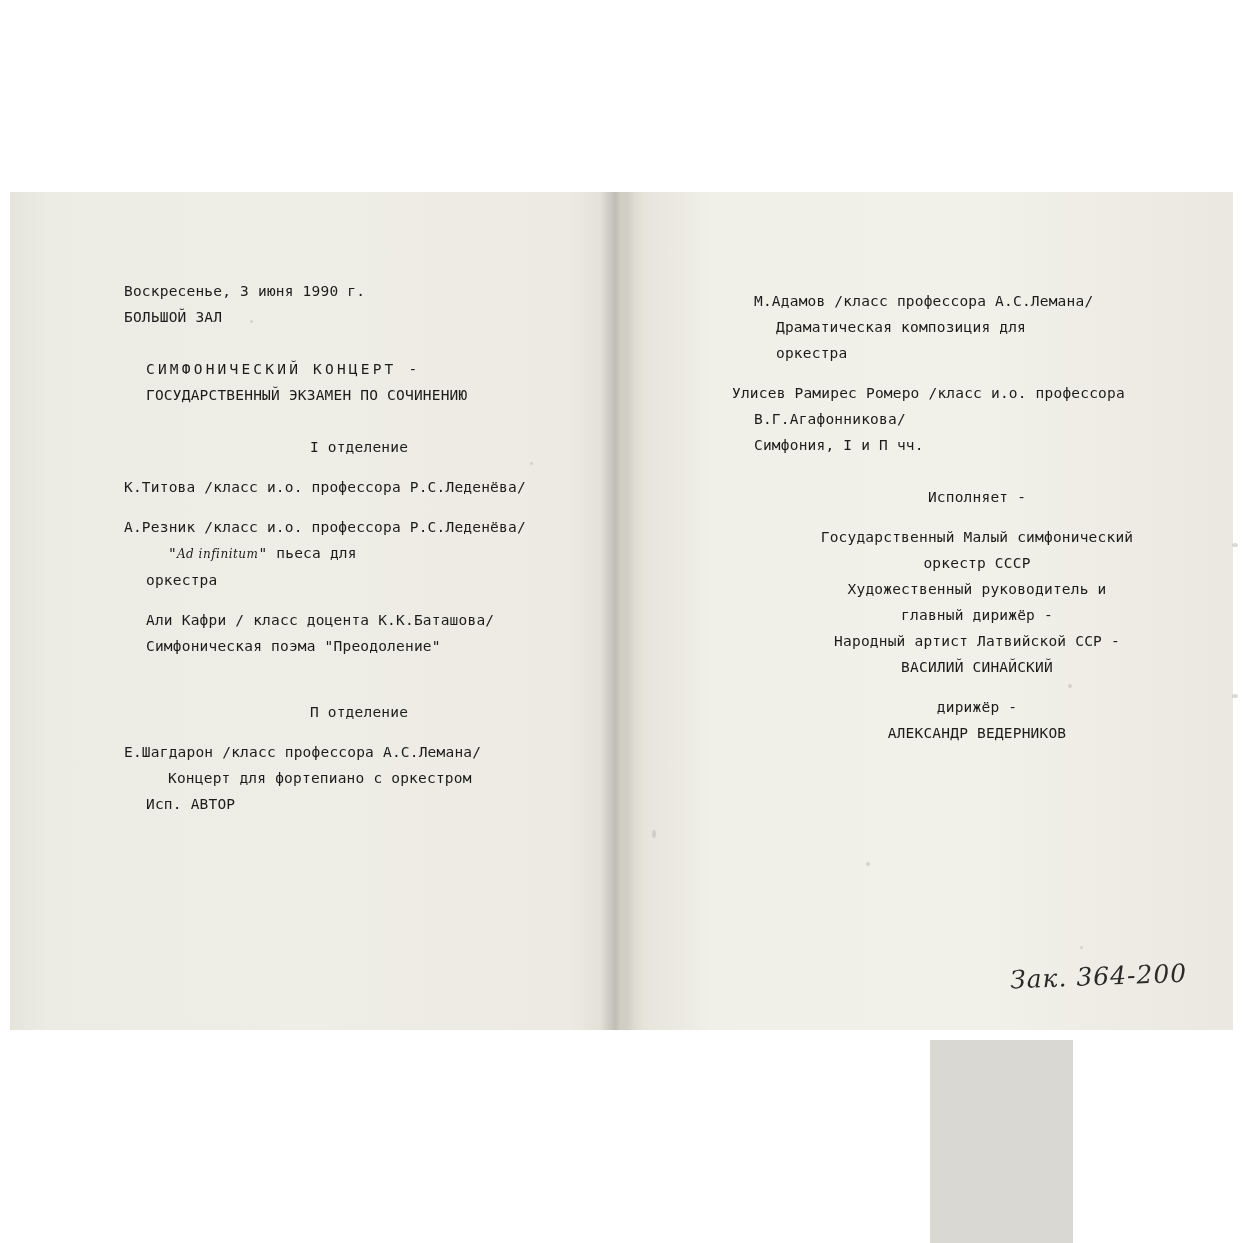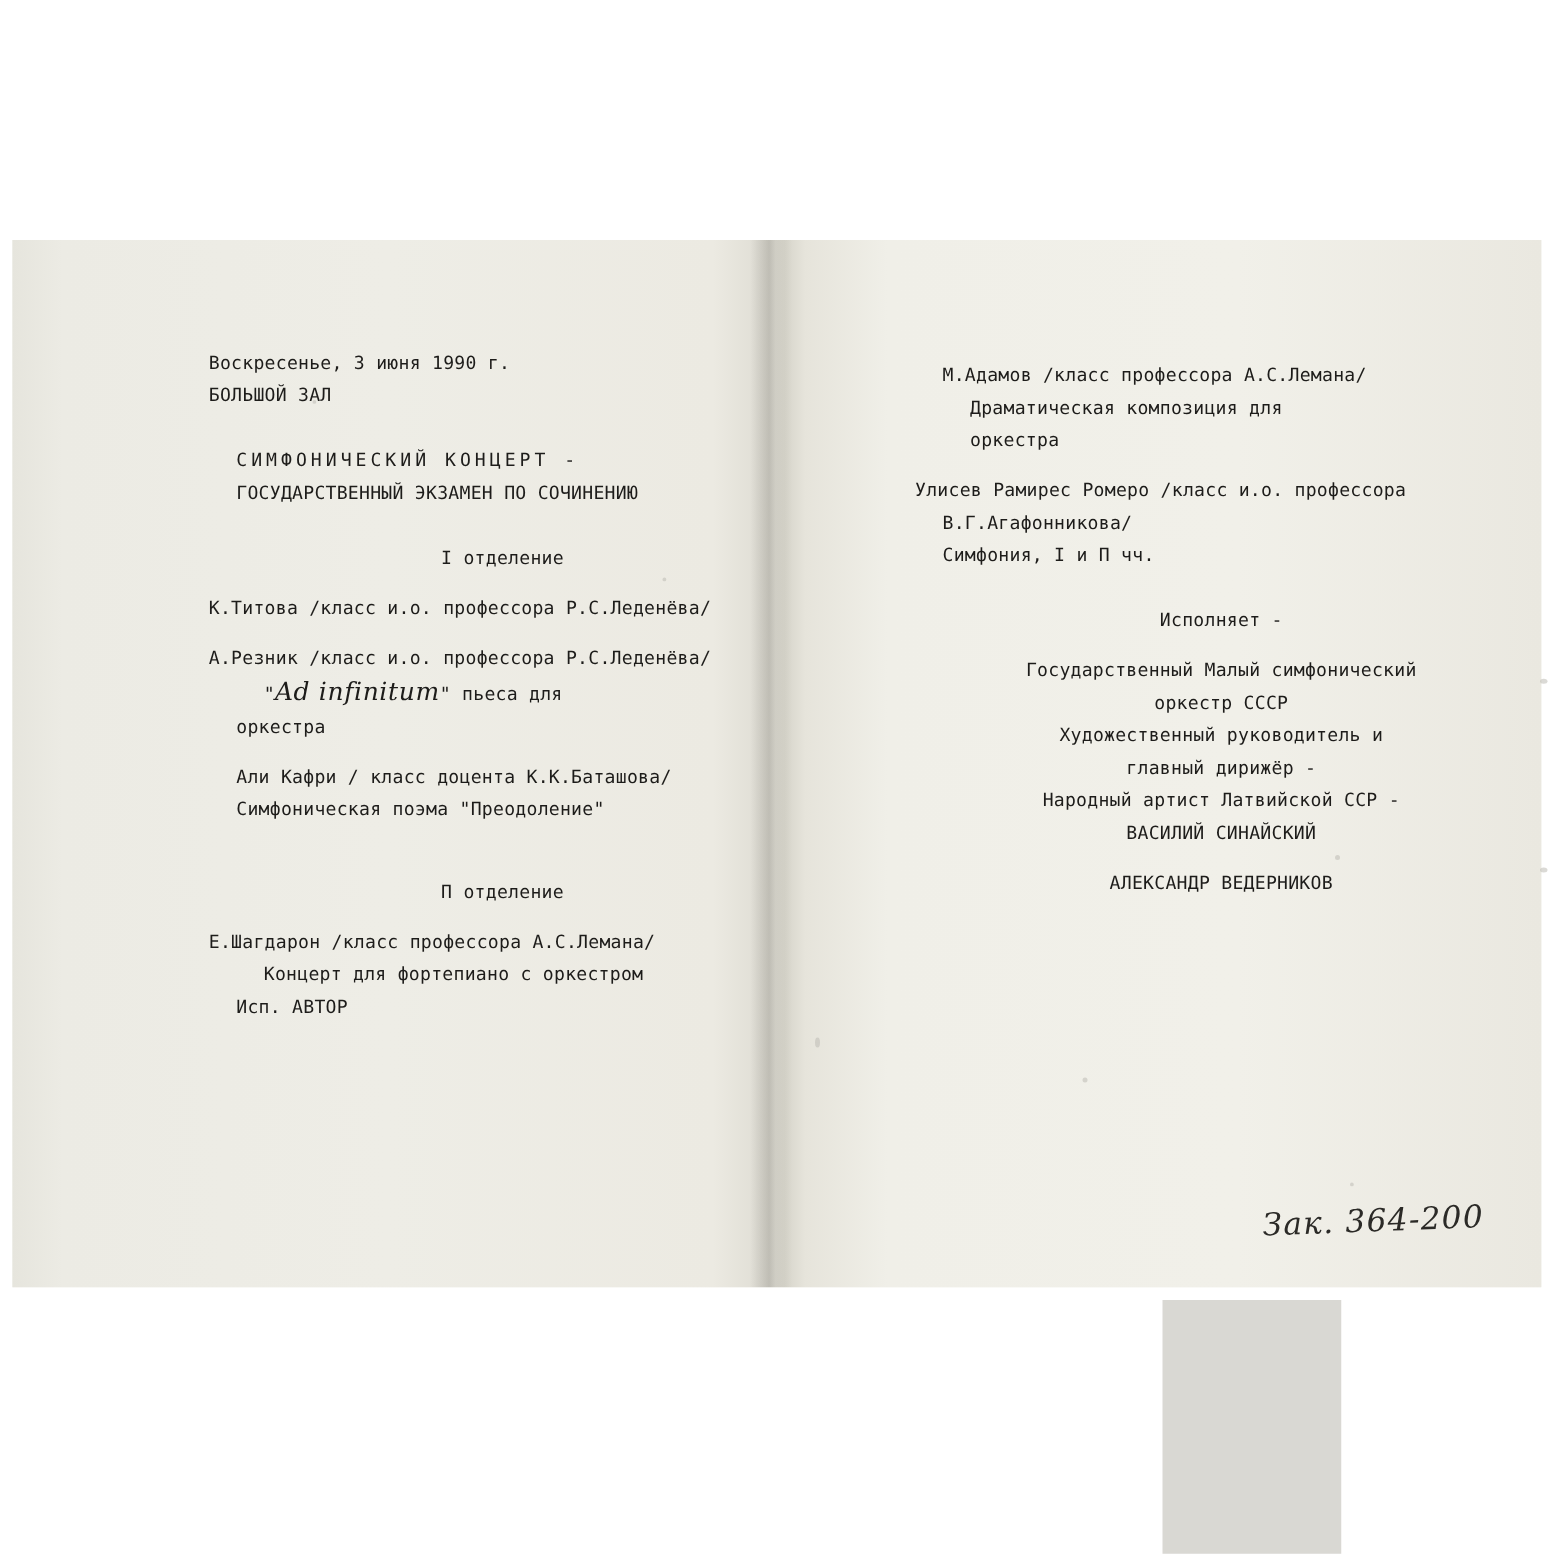--- a/index.html
+++ b/index.html
@@ -70,37 +70,37 @@
   }
 
   
   .col {
     position: absolute;
     color: #1d1c1a;
     font-size: 14.5px;
     line-height: 26px;
     letter-spacing: 0.2px;
   }
-  #left-col  { left: 124px; top: 278px; width: 470px; margin-left: 43px; }
+  #left-col  { left: 124px; top: 278px; width: 470px; }
   #right-col { left: 732px; top: 288px; width: 490px; }
 
   .line { white-space: pre; }
   .ind1 { padding-left: 22px; }
   .ind2 { padding-left: 44px; }
   .gap-s { height: 14px; }
   .gap-m { height: 26px; }
   .gap-l { height: 40px; }
 
   .right-al { padding-right: 60px; }
   .center   { text-align: center; }
   .spread   { letter-spacing: 3.2px; }
   .ital {
     font-family: "DejaVu Serif", serif;
     font-style: italic;
-    font-size: 20px;
+    font-size: 12px;
     letter-spacing: 0.5px;
   }
 
   
   #handwritten {
     position: absolute;
     left: 1010px;
     top: 962px;
     font-family: "DejaVu Serif", serif;
     font-style: italic;
@@ -210,20 +210,21 @@
       <div class="line center">Государственный Малый симфонический</div>
       <div class="line center">оркестр СССР</div>
       <div class="line center">Художественный руководитель и</div>
       <div class="line center">главный дирижёр -</div>
       <div class="line center">Народный артист Латвийской ССР -</div>
       <div class="line center">ВАСИЛИЙ СИНАЙСКИЙ</div>
     </div>
 
     <div class="gap-s"></div>
 
+    <div class="line center">дирижёр -</div>
     <div class="line center">АЛЕКСАНДР ВЕДЕРНИКОВ</div>
 
     <div class="gap-l"></div>
     <div class="gap-m"></div>
 
 
   </div>
 
   <div id="handwritten">Зак. 364-200</div>
 

